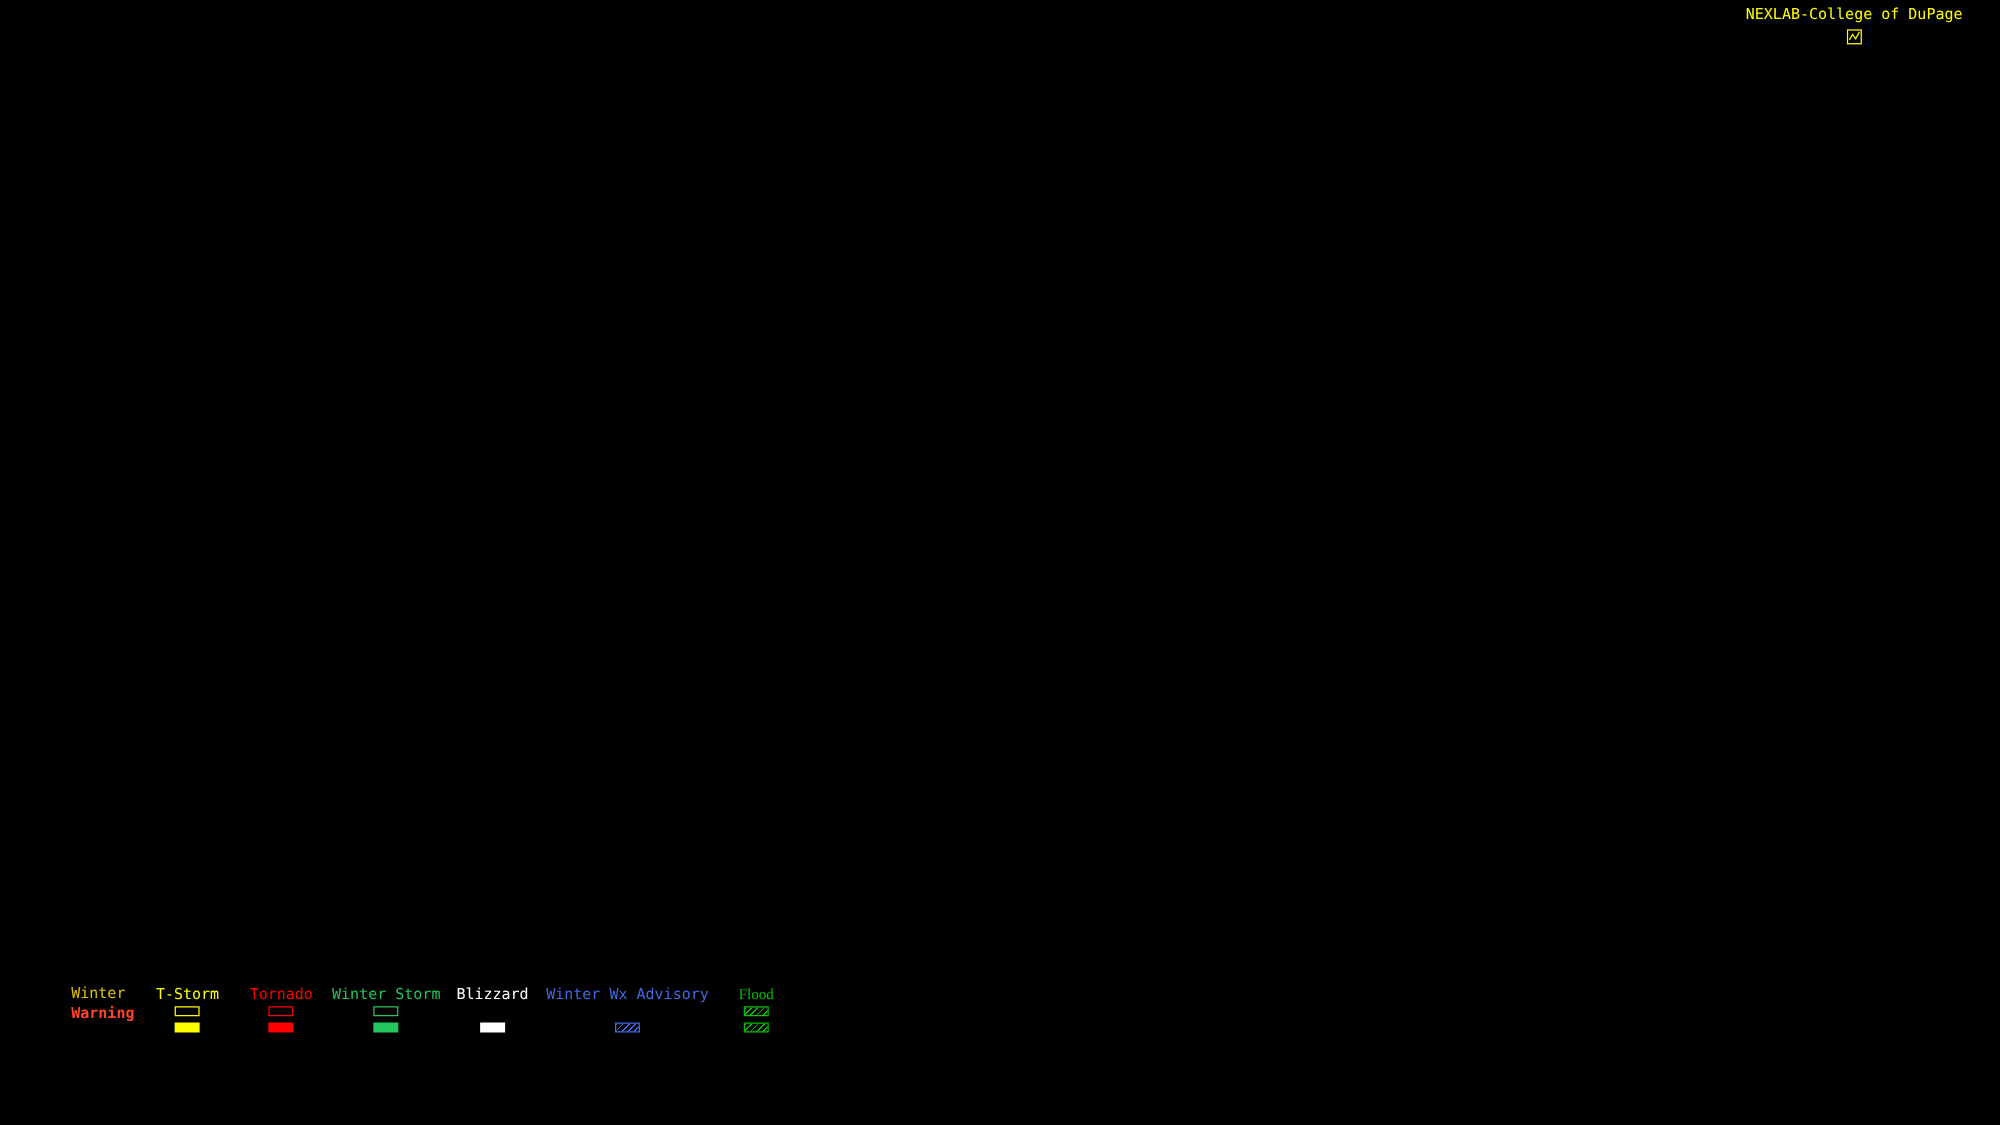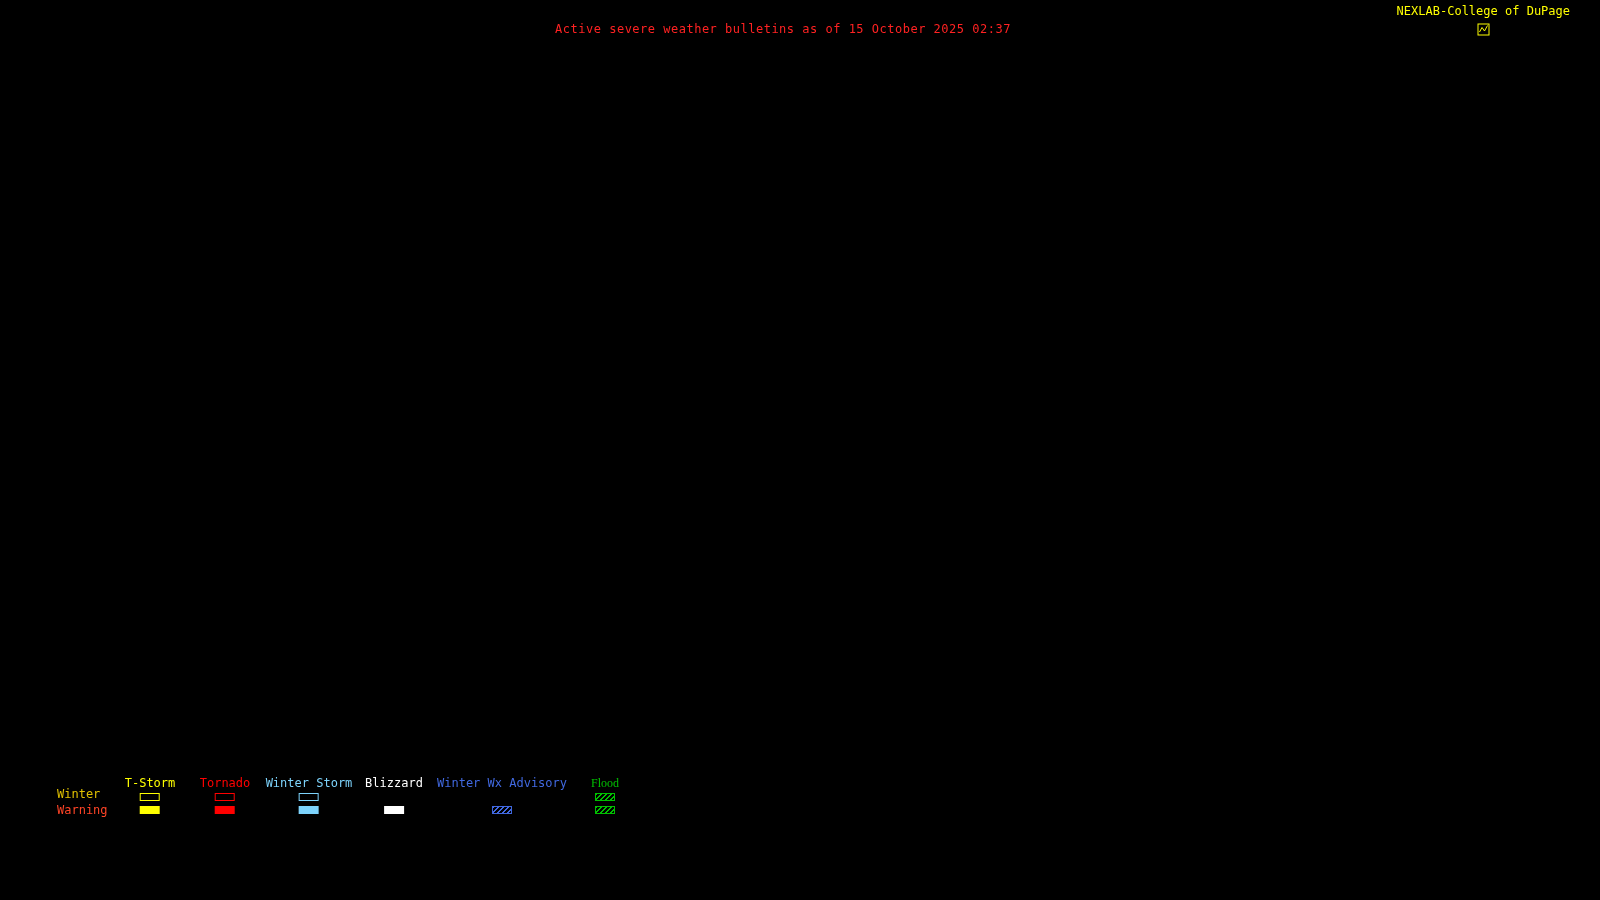--- a/index.html
+++ b/index.html
@@ -55,24 +55,24 @@
     left: 0;
     top: 776px;
     width: 1600px;
     height: 48px;
   }
   .legend-rowlabel {
     position: absolute;
     white-space: nowrap;
   }
   .rowlabel-watch  { left: 57px; top: 11px; }
-  .rowlabel-warning{ left: 57px; top: 27px; }
+  .rowlabel-warning{ left: 57px; top: 27px; font-weight: bold; }
   .legend-cols {
     position: absolute;
-    left: 0; top: 0;
+    left: 0; top: 12px;
     width: 1600px;
     height: 48px;
   }
   .legend-col {
     position: absolute;
     top: 0;
     transform: translateX(-50%);
     display: flex;
     flex-direction: column;
     align-items: center;
@@ -103,21 +103,20 @@
   }
   .sw-none { visibility: hidden; }
 </style>
 </head>
 <body>
 
 <div class="screen">
 
   <div class="map" style="background: rgb(0, 0, 0);"></div>
 
-  <div class="title" style="color: rgb(255, 34, 34);">Active severe weather bulletins as of 15 October 2025 02:37</div>
 
   <div class="brand">
     <span class="brand-label" style="color: rgb(255, 255, 0);">NEXLAB-College of DuPage</span>
     <span class="brand-icon" style="color: rgb(255, 255, 0);">
       <svg width="13" height="13" viewBox="0 0 13 13" aria-hidden="true">
         <rect x="1" y="1" width="11" height="11" fill="none" stroke="currentColor" stroke-width="1"></rect>
         <path d="M2.5 9 L5 4.5 L7.5 8 L10.5 2.5" fill="none" stroke="currentColor" stroke-width="1"></path>
       </svg>
     </span>
   </div>
@@ -131,21 +130,21 @@
     <div class="swatch sw-watch sw-outline"></div>
     <div class="swatch sw-warning sw-solid"></div>
   </div>
 
   <div class="legend-col" style="color: rgb(255, 0, 0); align-items: center;">
     <div class="hdr">Tornado</div>
     <div class="swatch sw-watch sw-outline"></div>
     <div class="swatch sw-warning sw-solid"></div>
   </div>
 
-  <div class="legend-col" style="color: #7dd3fc;">
+  <div class="legend-col" style="color: #22c55e;">
     <div class="hdr">Winter Storm</div>
     <div class="swatch sw-watch sw-outline"></div>
     <div class="swatch sw-warning sw-solid"></div>
   </div>
 
   <div class="legend-col" style="color: rgb(255, 255, 255);">
     <div class="hdr">Blizzard</div>
     <div class="swatch sw-watch sw-none"></div>
     <div class="swatch sw-warning sw-solid"></div>
   </div>

